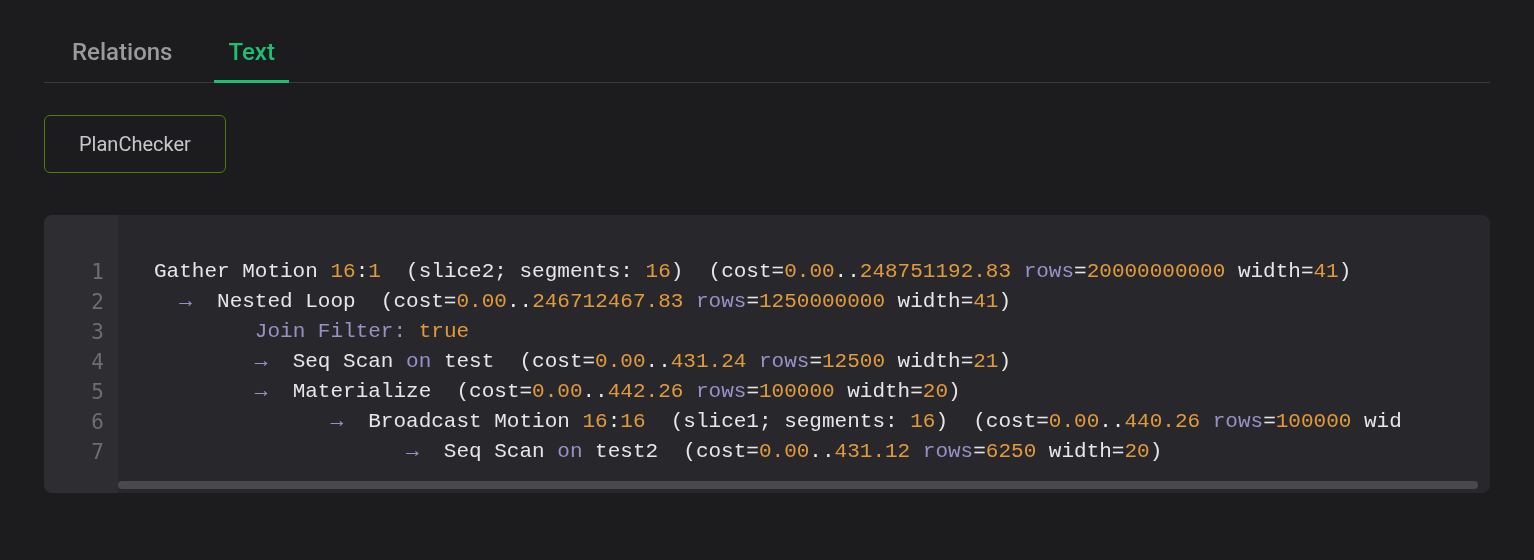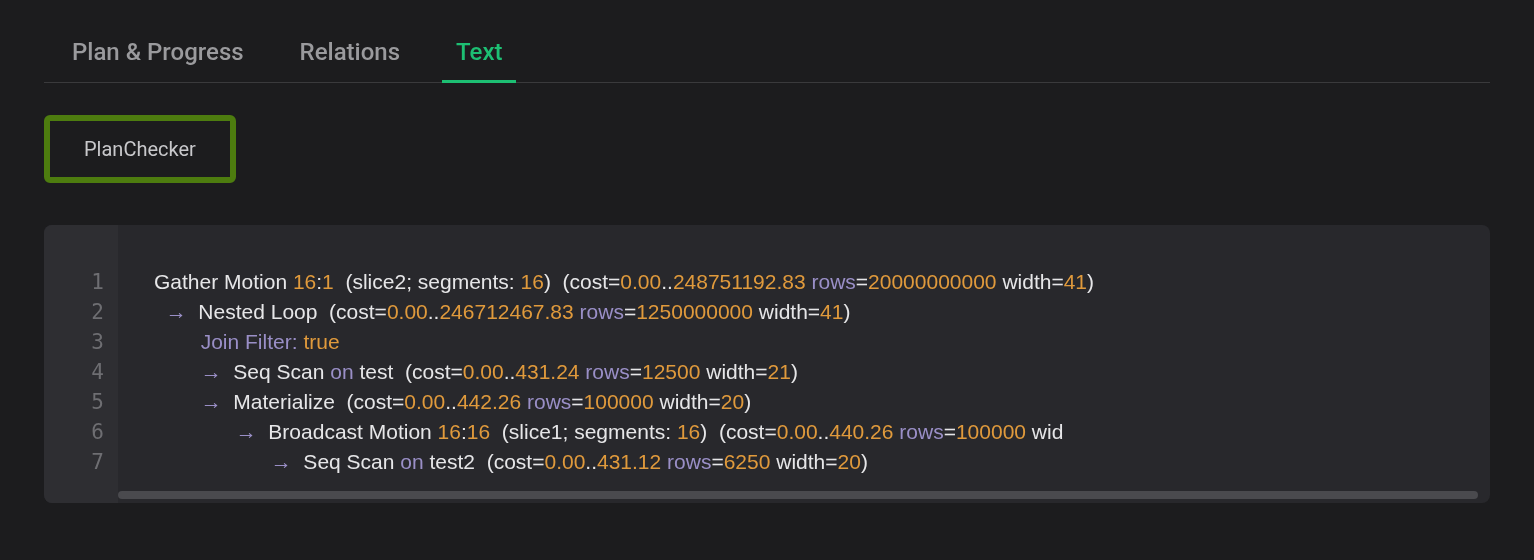--- a/index.html
+++ b/index.html
@@ -34,21 +34,21 @@
       left: 14px;
       right: 14px;
       bottom: -1px;
       height: 3px;
       background: #1dbf73;
     }
     .toolbar {
       margin: 32px 44px 0 44px;
     }
     .plan-checker-btn {
-      border: 6px solid #4d7c0f;
+      border: 1px solid #4d7c0f;
       background: transparent;
       color: #c8c8cb;
       font-size: 20px;
       padding: 16px 34px;
       border-radius: 6px;
       cursor: pointer;
       font-family: inherit;
     }
     .editor-wrap {
       margin: 42px 44px 0 44px;
@@ -65,21 +65,21 @@
       min-width: 74px;
     }
     .gutter div {
       font-family: ui-monospace, "SF Mono", Menlo, Consolas, monospace;
       font-size: 21px;
       line-height: 30px;
       color: #6e6e72;
     }
     .code-area {
       padding: 42px 0 26px 36px;
-      font-family: Liberation Sans, sans-serif;
+      font-family: Liberation Mono, monospace;
       font-size: 21px;
       line-height: 30px;
       color: #e8e8ea;
       white-space: pre;
       overflow-x: hidden;
       flex: 1;
     }
     .code-line { height: 30px; }
     .c-white { color: #e6e6e8; }
     .c-orange { color: #e09a3c; }
@@ -91,21 +91,20 @@
       bottom: 4px;
       height: 8px;
       background: #4a4a4e;
       border-radius: 4px;
     }
   </style>
 </head>
 <body>
 
 <div class="tabs">
-  <div class="tab">Plan &amp; Progress</div>
   <div class="tab">Relations</div>
   <div class="tab active">Text</div>
 </div>
 
 <div class="toolbar">
   <button class="plan-checker-btn">PlanChecker</button>
 </div>
 
 <div class="editor-wrap">
   <div class="gutter" id="gutter">

